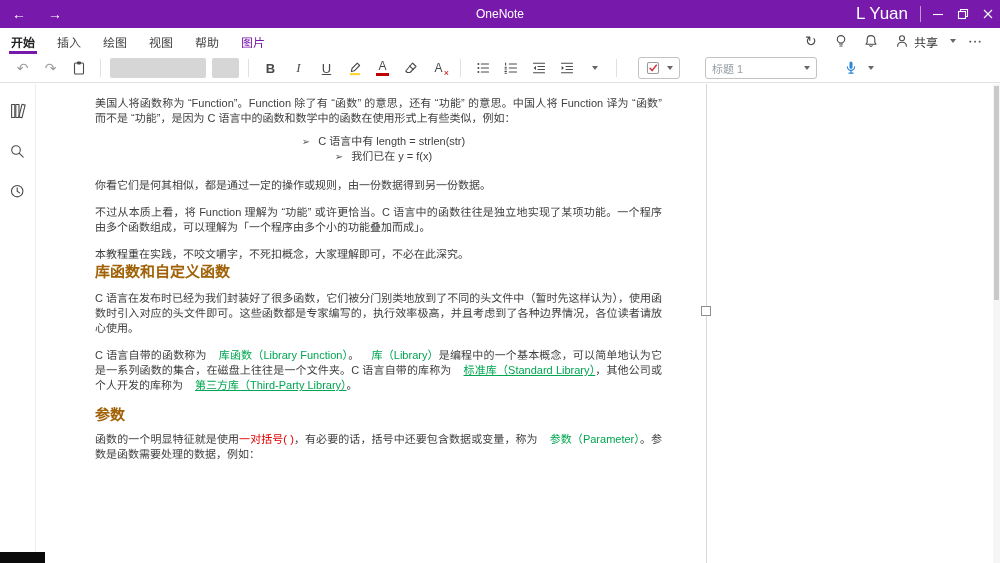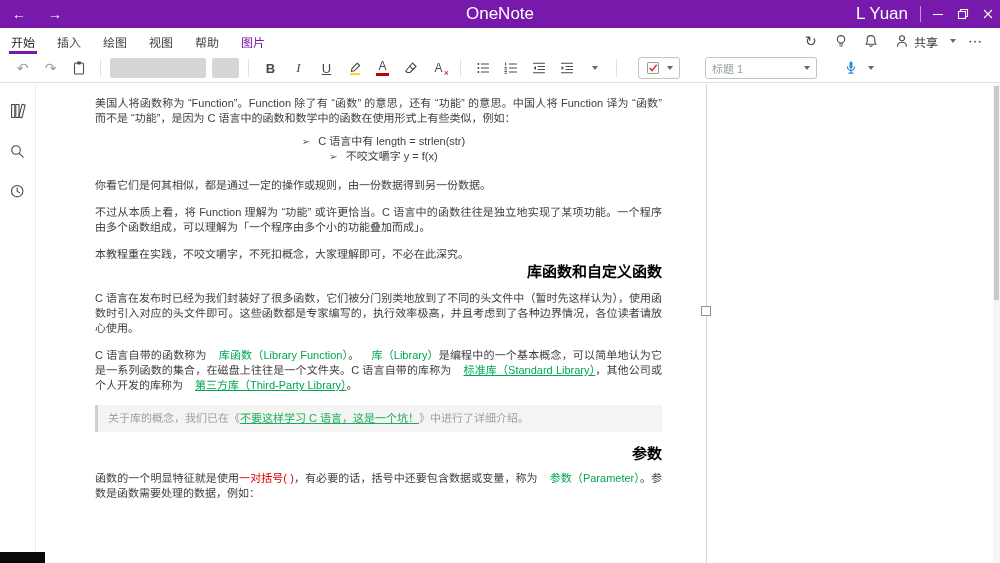--- a/index.html
+++ b/index.html
@@ -3,31 +3,31 @@
 <meta charset="utf-8">
 <style>
   * { box-sizing: border-box; margin: 0; padding: 0; }
   html,body { width:1000px; height:563px; overflow:hidden; }
   body { font-family:"Liberation Sans", sans-serif; background:#fff; position:relative; }
 
   
   .titlebar { position:absolute; top:0; left:0; width:1000px; height:28px; background:#7719aa; color:#fff; display:flex; align-items:center; }
   .tb-left { display:flex; align-items:center; gap:22px; padding-left:12px; }
   .tb-arrow { font-size:14px; line-height:28px; cursor:default; }
-  .tb-title { position:absolute; left:0; right:0; text-align:center; font-size:17px; pointer-events:none; }
+  .tb-title { position:absolute; left:0; right:0; text-align:center; font-size:12px; pointer-events:none; }
   .tb-right { margin-left:auto; display:flex; align-items:center; height:28px; }
   .tb-user { font-size:17px; margin-right:12px; }
   .tb-sep { width:1px; height:16px; background:rgba(255,255,255,.55); margin-right:4px; }
   .winbtn { width:25px; height:28px; display:flex; align-items:center; justify-content:center; }
   .winbtn svg { stroke:#fff; stroke-width:1.1; fill:none; }
 
   
   .tabs-row { position:absolute; top:28px; left:0; width:1000px; height:26px; background:#fff; display:flex; align-items:stretch; }
   .tab { font-size:12px; color:#444; padding:0 11px; display:flex; align-items:center; position:relative; cursor:default; }
-  .tab.active { font-weight:normal; color:#222; }
+  .tab.active { font-weight:bold; color:#222; }
   .tab.active::after { content:""; position:absolute; left:9px; right:9px; bottom:0; height:3px; background:#7719aa; }
   .tab.contextual { color:#7719aa; }
   .ribbon-right { margin-left:auto; display:flex; align-items:center; gap:8px; padding-right:14px; color:#4a4a4a; }
   .ric { width:22px; height:22px; display:flex; align-items:center; justify-content:center; font-size:14px; }
   .ric svg { display:block; }
   .share { display:flex; align-items:center; gap:4px; font-size:12px; color:#333; padding:0 4px; }
   .ic16 { stroke:#4a4a4a; fill:none; stroke-width:1.1; stroke-linecap:round; stroke-linejoin:round; display:block; }
 
   
   .toolbar { position:absolute; top:54px; left:0; width:1000px; height:29px; background:#fff; border-bottom:1px solid #e1e1e1; display:flex; align-items:center; padding:0 10px; gap:3px; }
@@ -50,21 +50,21 @@
   .mic-wrap { display:flex; align-items:center; gap:5px; margin-left:18px; }
 
   
   .sidebar { position:absolute; top:84px; left:0; width:36px; height:479px; background:#fff; border-right:1px solid #ededed; display:flex; flex-direction:column; align-items:center; padding-top:15px; gap:16px; }
   .sbtn { width:24px; height:24px; display:flex; align-items:center; justify-content:center; }
 
   
   .content { position:absolute; top:84px; left:37px; width:956px; height:479px; background:#fff; overflow:hidden; }
   .doc { position:absolute; left:58px; top:12px; width:567px; color:#404040; font-size:11px; line-height:15px; text-align:justify; }
   .doc h1 { font-size:15px; line-height:19px; color:#1d1d1d; margin:0 0 8px; text-align:left; }
-  .doc h2 { font-size:15px; line-height:19px; color:#000000; margin:0 0 10px; text-align:right; }
+  .doc h2 { font-size:15px; line-height:19px; color:#a16207; margin:0 0 10px; text-align:left; }
   .doc p { margin:0 0 12px; }
   .doc p.m8 { margin-bottom:8px; }
   .doc p.m16 { margin-bottom:0; }
   .doc p.m10 { margin-bottom:10px; }
   .doc p.last { margin:0; }
   .li { padding-left:10px; line-height:15px; text-align:center; }
   .li .marker { margin-right:8px; color:#555; font-size:10px; }
   .lis { margin-bottom:14px; }
   .h3m { margin-bottom:8px !important; }
   .green { color:#00a651;padding-left:12px; }
@@ -277,33 +277,30 @@
   </span>
 </div>
 
 <div class="content">
   <div class="doc">
     <p class="m8">美国人将函数称为 “Function”。Function 除了有 “函数” 的意思，还有 “功能” 的意思。中国人将 Function 译为 “函数” 而不是 “功能”，是因为 C 语言中的函数和数学中的函数在使用形式上有些类似，例如：</p>
     <div class="li">
       <span class="marker">➢</span><span>C 语言中有  length = strlen(str)</span>
     </div>
     <div class="li lis">
-      <span class="marker">➢</span><span>不咬文嚼字  y = f(x)</span>
+      <span class="marker">➢</span><span>我们已在  y = f(x)</span>
     </div>
     <p>你看它们是何其相似，都是通过一定的操作或规则，由一份数据得到另一份数据。</p>
     <p>不过从本质上看，将 Function 理解为 “功能” 或许更恰当。C 语言中的函数往往是独立地实现了某项功能。一个程序由多个函数组成，可以理解为「一个程序由多个小的功能叠加而成」。</p>
     <p class="m16">本教程重在实践，不咬文嚼字，不死扣概念，大家理解即可，不必在此深究。</p>
     <h2>库函数和自定义函数</h2>
     <p>C 语言在发布时已经为我们封装好了很多函数，它们被分门别类地放到了不同的头文件中（暂时先这样认为），使用函数时引入对应的头文件即可。这些函数都是专家编写的，执行效率极高，并且考虑到了各种边界情况，各位读者请放心使用。</p>
     <p>
       <span>C 语言自带的函数称为</span><span class="green">库函数（Library Function）</span><span>。</span><span class="green">库（Library）</span><span>是编程中的一个基本概念，可以简单地认为它是一系列函数的集合，在磁盘上往往是一个文件夹。C 语言自带的库称为</span><span class="green u">标准库（Standard Library）</span><span>，其他公司或个人开发的库称为</span><span class="green u">第三方库（Third-Party Library）</span><span>。</span>
     </p>
-    <div class="note">
-      <span>关于库的概念，我们已在《</span><a class="notelink">不要这样学习 C 语言，这是一个坑！</a><span>》中进行了详细介绍。</span>
-    </div>
     <h2 class="h3m">参数</h2>
     <p class="last">
       <span>函数的一个明显特征就是使用</span><span class="red">一对括号( )</span><span>，有必要的话，括号中还要包含数据或变量，称为</span><span class="green">参数（Parameter）</span><span>。参数是函数需要处理的数据，例如：</span>
     </p>
   </div>
 </div>
 
 <div class="page-divider"></div>
 <div class="page-handle"></div>
 

